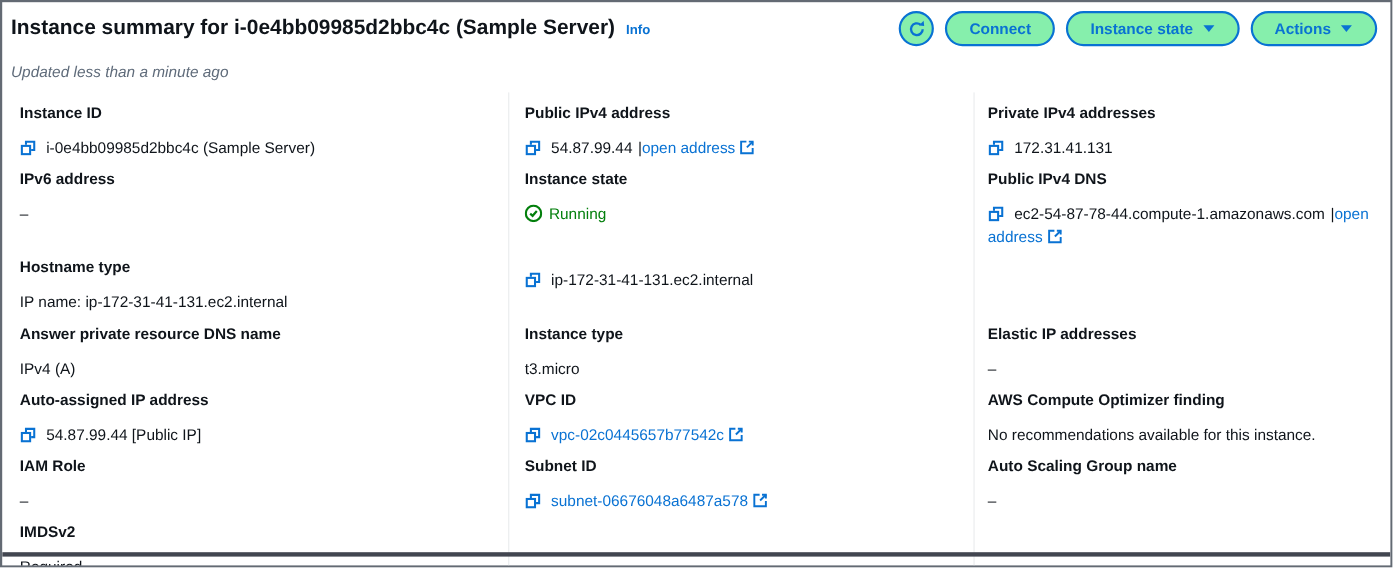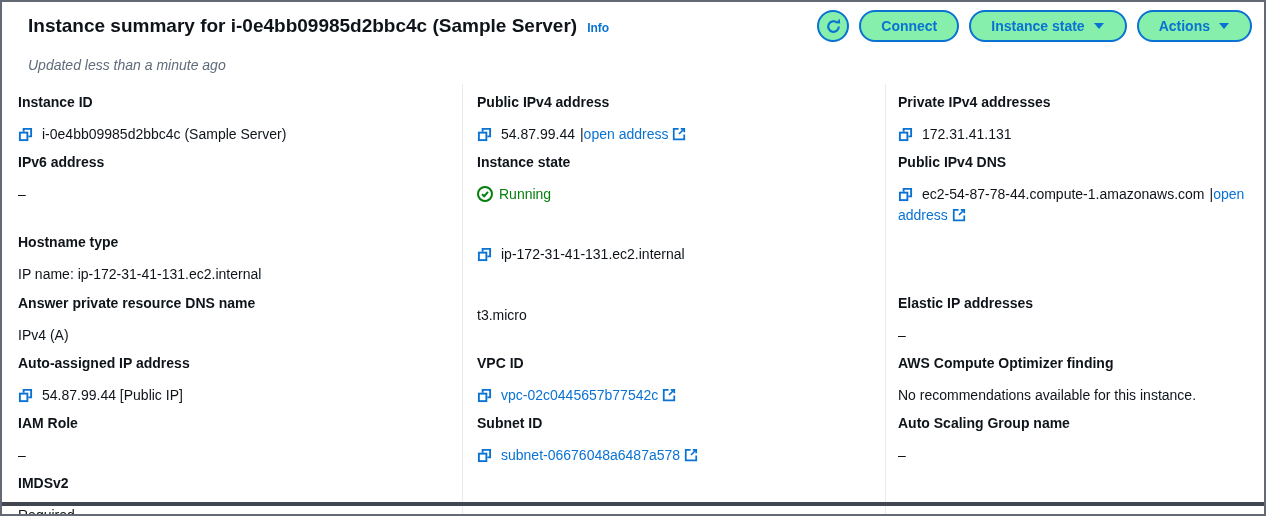--- a/index.html
+++ b/index.html
@@ -1,19 +1,19 @@
 <!DOCTYPE html>
 <html><head>
 <meta charset="utf-8">
 <style>
   html,body{margin:0;padding:0;background:#fff;}
   body{font-family:"Liberation Sans",sans-serif;color:#0f141a;}
   .page{position:relative;width:1266px;height:516px;box-sizing:border-box;
         background:#fff;border:2px solid #636a73;overflow:hidden;}
-  .header{padding:12px 26px 0;}
+  .header{padding:12px 8px 0;}
   .title-row{display:flex;align-items:baseline;gap:10px;}
   .page-title{font-size:19px;font-weight:700;color:#0f141a;margin:0;line-height:24px;}
   .info-link{font-size:12px;font-weight:700;color:#0972d3;text-decoration:none;cursor:pointer;}
   .updated{margin-top:18px;font-size:14px;color:#5f6b7a;line-height:18px;font-style:italic;}
   .actions-bar{position:absolute;top:8px;right:12px;display:flex;gap:10px;align-items:center;}
   .btn{height:32px;box-sizing:border-box;border:2px solid #0972d3;border-radius:20px;
        background:#86efac;color:#0972d3;font-weight:700;font-size:14px;font-family:inherit;
        padding:0 20px;display:flex;align-items:center;gap:8px;cursor:pointer;white-space:nowrap;}
   .btn-round{width:32px;padding:0;border-radius:50%;justify-content:center;}
   .grid{display:flex;margin-top:10px;height:430px;}
@@ -168,20 +168,21 @@
           <span class="copy">
             <svg width="15" height="15" viewBox="0 0 16 16" fill="none" stroke="#0972d3" stroke-width="2">
               <path d="M6 5 V2 H14 V10 H11"></path>
                 <rect x="2" y="6" width="8" height="8"></rect>
             </svg>
           </span><span>ip-172-31-41-131.ec2.internal</span>
         </div>
       </div>
 
       <div class="cell h60">
+        <div class="flabel">Instance type</div>
         <div class="fvalue">t3.micro</div>
       </div>
 
       <div class="cell h60">
         <div class="flabel">VPC ID</div>
         <div class="fvalue">
           <span class="copy">
             <svg width="15" height="15" viewBox="0 0 16 16" fill="none" stroke="#0972d3" stroke-width="2">
               <path d="M6 5 V2 H14 V10 H11"></path>
                 <rect x="2" y="6" width="8" height="8"></rect>

